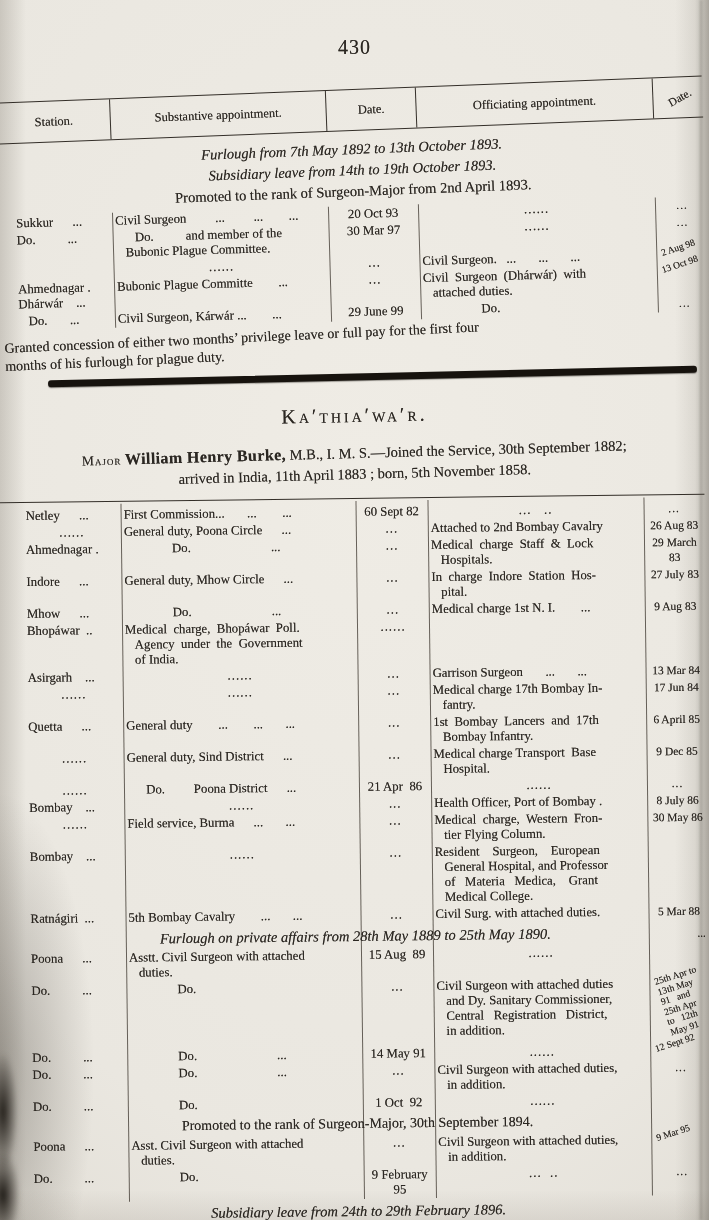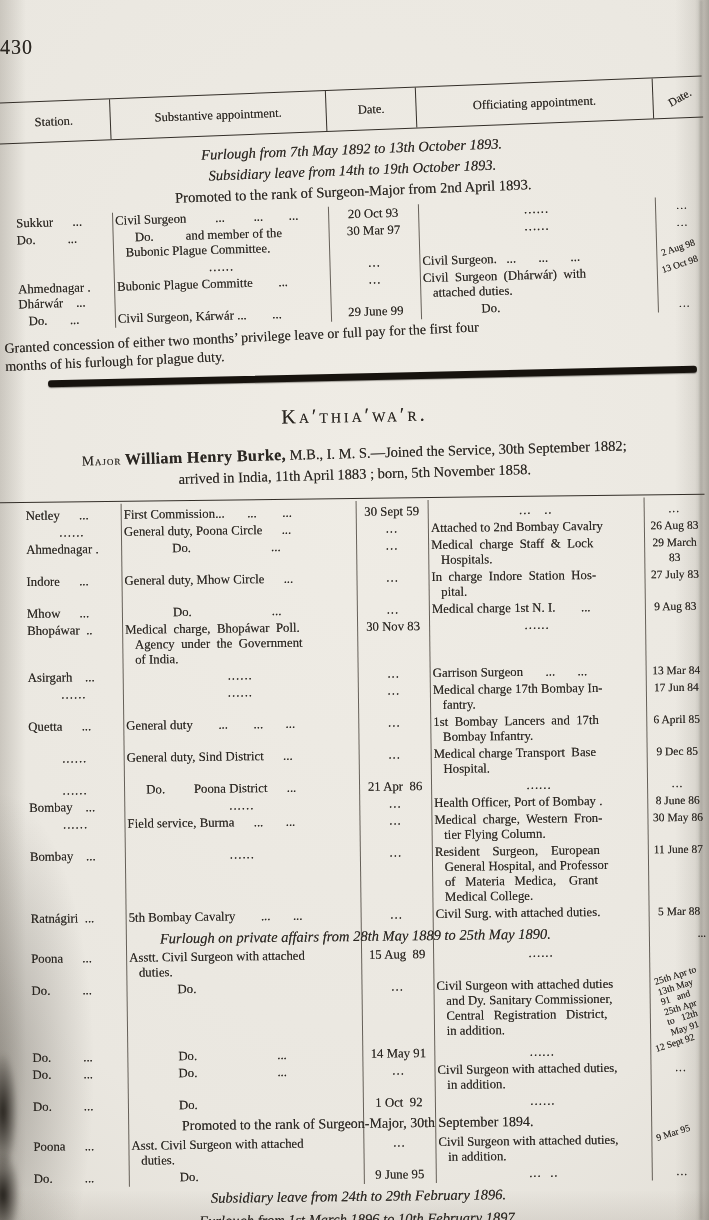--- a/index.html
+++ b/index.html
@@ -6,21 +6,21 @@
   .page{
     position:relative;width:709px;height:1220px;overflow:hidden;
     font-family:"Liberation Serif","DejaVu Serif",serif;color:#2b2722;
     background:
       linear-gradient(90deg, rgba(88,80,68,.22) 0, rgba(88,80,68,0) 26px),
       linear-gradient(270deg, rgba(73,66,56,.40) 0, rgba(73,66,56,.10) 14px, rgba(73,66,56,0) 34px),
       linear-gradient(0deg, rgba(88,80,68,.10) 0, rgba(88,80,68,0) 30px),
       radial-gradient(130% 105% at 52% 38%, #efece5 0%, #eae7e0 55%, #ddd9d0 86%, #cfcbc1 100%);
     text-shadow:0 0 .5px rgba(43,39,34,.65);
   }
-  .page-number{margin:36px auto 0;font-size:20px;letter-spacing:1px;}
+  .page-number{margin:36px auto 0;text-align:center;font-size:20px;letter-spacing:1px;}
 
   
   .relwrap{position:relative;}
   .row{display:grid;}
   .t1-rows .row{grid-template-columns:112px 216px 90px 237px 54px;}
   .t2-rows .row{grid-template-columns:125px 235px 72px 216px 61px;}
   .cell{white-space:pre-wrap;font-size:12.8px;line-height:15px;padding:1px 3px;}
   .c-station{padding-left:16px;}
   .t2-rows .c-station{padding-left:30px;}
   .c-date,.c-odate{text-align:center;}
@@ -151,21 +151,21 @@
   </p>
 
   <div class="t2-wrap t2-rows relwrap">
     <div class="vline" style="left:125px"></div>
     <div class="vline" style="left:360px"></div>
     <div class="vline" style="left:432px"></div>
     <div class="vline" style="left:648px"></div>
   <div class="row">
         <div class="cell c-station">Netley      ...</div>
         <div class="cell c-appt">First Commission...       ...        ...</div>
-        <div class="cell c-date">30 Sept 59</div>
+        <div class="cell c-date">60 Sept 82</div>
         <div class="cell c-off dots">...   ..</div>
         <div class="cell c-odate dots">...</div>
       </div>
       <div class="row">
         <div class="cell c-station dots">......</div>
         <div class="cell c-appt">General duty, Poona Circle      ...</div>
         <div class="cell c-date dots">...</div>
         <div class="cell c-off">Attached to 2nd Bombay Cavalry</div>
         <div class="cell c-odate">26 Aug 83</div>
       </div>
@@ -190,21 +190,20 @@
         <div class="cell c-appt">               Do.                         ...</div>
         <div class="cell c-date dots">...</div>
         <div class="cell c-off">Medical charge 1st N. I.        ...</div>
         <div class="cell c-odate">9 Aug 83</div>
       </div>
       <div class="row">
         <div class="cell c-station">Bhopáwar  ..</div>
         <div class="cell c-appt">Medical  charge,  Bhopáwar  Poll.
    Agency  under  the  Government
    of India.</div>
-        <div class="cell c-date">30 Nov 83</div>
         <div class="cell c-off dots">......</div>
         <div class="cell c-odate"></div>
       </div>
       <div class="row">
         <div class="cell c-station">Asirgarh    ...</div>
         <div class="cell c-appt dots">......</div>
         <div class="cell c-date dots">...</div>
         <div class="cell c-off">Garrison Surgeon       ...       ...</div>
         <div class="cell c-odate">13 Mar 84</div>
       </div>
@@ -237,39 +236,38 @@
         <div class="cell c-appt">      Do.         Poona District      ...</div>
         <div class="cell c-date">21 Apr  86</div>
         <div class="cell c-off dots">......</div>
         <div class="cell c-odate dots">...</div>
       </div>
       <div class="row">
         <div class="cell c-station">Bombay    ...</div>
         <div class="cell c-appt dots">......</div>
         <div class="cell c-date dots">...</div>
         <div class="cell c-off">Health Officer, Port of Bombay .</div>
-        <div class="cell c-odate">8 June 86</div>
+        <div class="cell c-odate">8 July 86</div>
       </div>
       <div class="row">
         <div class="cell c-station dots">......</div>
         <div class="cell c-appt">Field service, Burma      ...       ...</div>
         <div class="cell c-date dots">...</div>
         <div class="cell c-off">Medical  charge,  Western  Fron-
    tier Flying Column.</div>
         <div class="cell c-odate">30 May 86</div>
       </div>
       <div class="row">
         <div class="cell c-station">Bombay    ...</div>
         <div class="cell c-appt dots">......</div>
         <div class="cell c-date dots">...</div>
         <div class="cell c-off">Resident    Surgeon,    European
    General Hospital, and Professor
    of   Materia   Medica,    Grant
    Medical College.</div>
-        <div class="cell c-odate">11 June 87</div>
       </div>
       <div class="row">
         <div class="cell c-station">Ratnágiri  ...</div>
         <div class="cell c-appt">5th Bombay Cavalry        ...       ...</div>
         <div class="cell c-date dots">...</div>
         <div class="cell c-off">Civil Surg. with attached duties.</div>
         <div class="cell c-odate">5 Mar 88</div>
       </div>
       <div class="note-row italic"><span>Furlough on private affairs from 28th May 1889 to 25th May 1890.</span><span class="note-odate">...</span></div>
       <div class="row">
@@ -323,21 +321,21 @@
         <div class="cell c-appt">Asst. Civil Surgeon with attached
    duties.</div>
         <div class="cell c-date dots">...</div>
         <div class="cell c-off">Civil Surgeon with attached duties,
    in addition.</div>
         <div class="cell c-odate rot">9 Mar 95</div>
       </div>
       <div class="row">
         <div class="cell c-station">Do.          ...</div>
         <div class="cell c-appt">               Do.</div>
-        <div class="cell c-date">9 June 95</div>
+        <div class="cell c-date">9 February 95</div>
         <div class="cell c-off dots">...  ..</div>
         <div class="cell c-odate dots">...</div>
       </div>
       <div class="note-row italic"><span>Subsidiary leave from 24th to 29th February 1896.</span></div>
       <div class="note-row italic"><span>Furlough from 1st March 1896 to 10th February 1897.</span></div>
     </div>
 
   <div class="left-shade"></div>
   <div class="spine-blob"></div>
   <div class="spine-blob2"></div>

